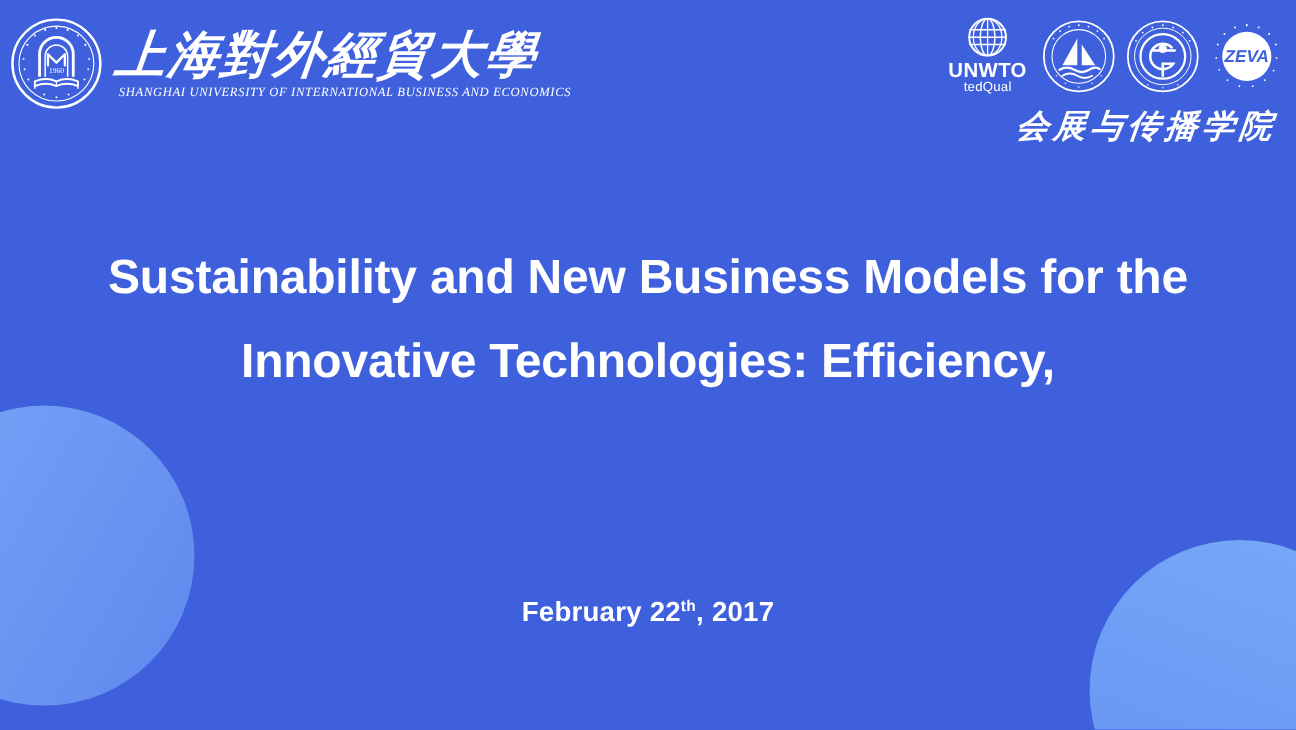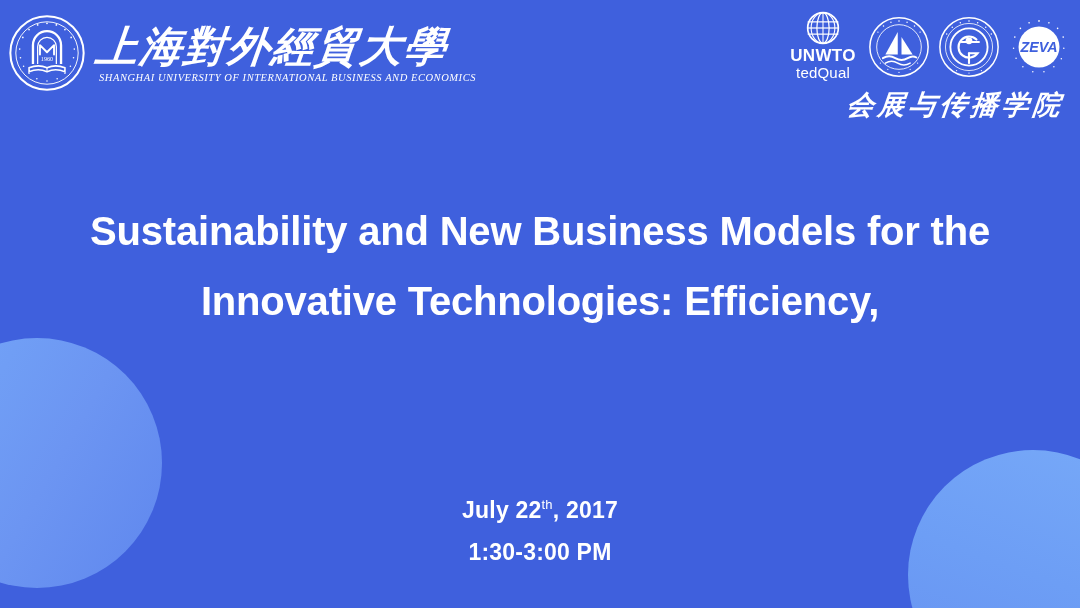--- a/index.html
+++ b/index.html
@@ -61,21 +61,21 @@
   .brand-right {
     position:absolute; right:10px; top:8px;
     display:flex; flex-direction:column; align-items:flex-end;
   }
   .logo-row { display:flex; align-items:center; gap:8px; height:78px; }
   .logo-unwto {
     display:flex; flex-direction:column; align-items:center;
     width:74px; color:#fff;
   }
   .unwto-name { font-size:17px; font-weight:700; letter-spacing:0.3px; line-height:1; margin-top:2px; }
-  .unwto-sub  { font-size:15px; font-weight:400; letter-spacing:0.2px; line-height:1.25; }
+  .unwto-sub  { font-size:11px; font-weight:400; letter-spacing:0.2px; line-height:1.25; }
   .seal-round { width:62px; height:62px; position:relative;text-decoration:underline; }
   .school-cn {
     font-family:"Liberation Serif", serif;
     font-size:27px; font-weight:700; color:#fff;
     font-style:italic; letter-spacing:4px;
     transform:skewX(-6deg);
     margin-top:1px; margin-right:6px;
     white-space:nowrap;
   }
 
@@ -95,21 +95,21 @@
 
   
   .datetime-block {
     position:absolute; left:0; right:0; top:484px;
     text-align:center;
   }
   .dt-line {
     color:#fff; font-size:23px; font-weight:700; line-height:42px;
     letter-spacing:0.2px;
   }
-  .dt-sup { font-size:13px; vertical-align:super; font-weight:400; }
+  .dt-sup { font-size:13px; vertical-align:super; font-weight:700; }
 </style>
 </head>
 <body>
 
 <div class="deco-circle" id="deco-left"></div>
 <div class="deco-circle" id="deco-right"></div>
 
 <div class="header">
 
   <div class="brand-left">
@@ -258,15 +258,14 @@
     <div class="school-cn">会展与传播学院</div>
   </div>
 </div>
 
 <div class="title-block">
   <div class="title-line">Sustainability and New Business Models for the</div>
   <div class="title-line">Innovative Technologies: Efficiency,</div>
 </div>
 
 <div class="datetime-block">
-  <div class="dt-line"><span>July 22</span><span class="dt-sup">th</span><span>, 2017</span></div>
-  <div class="dt-line">1:30-3:00 PM</div>
+  <div class="dt-line"><span>February 22</span><span class="dt-sup">th</span><span>, 2017</span></div>
 </div>
 
 </body></html>

